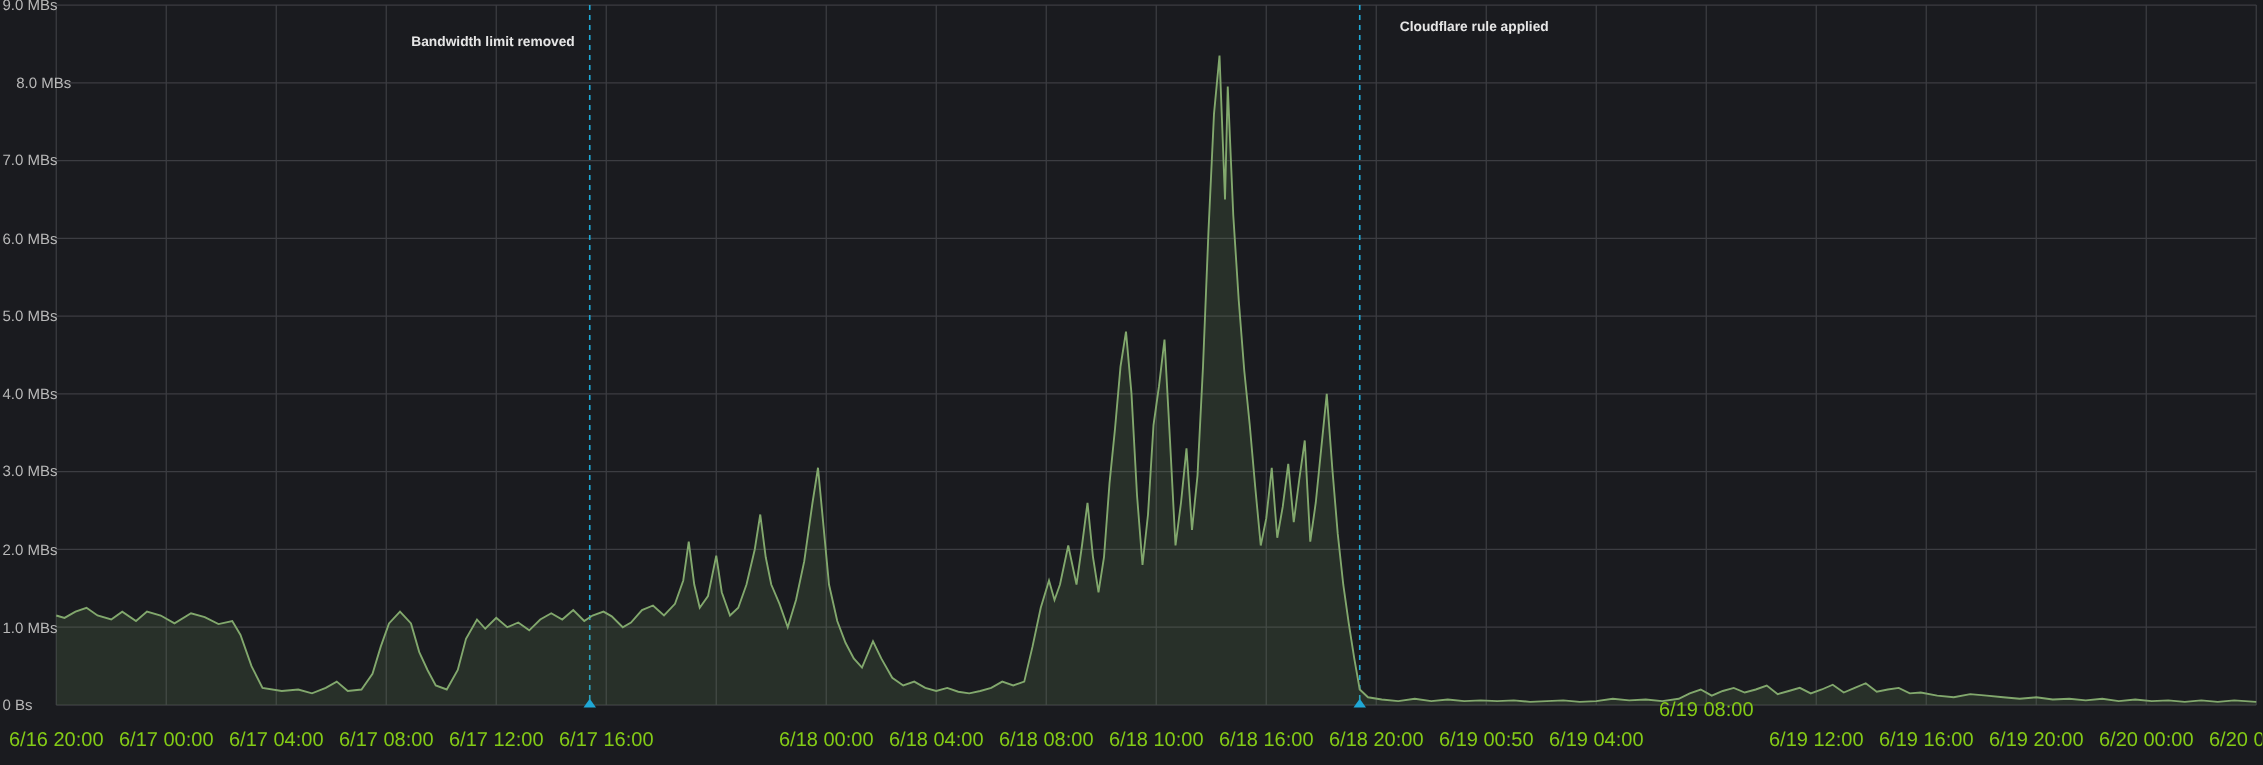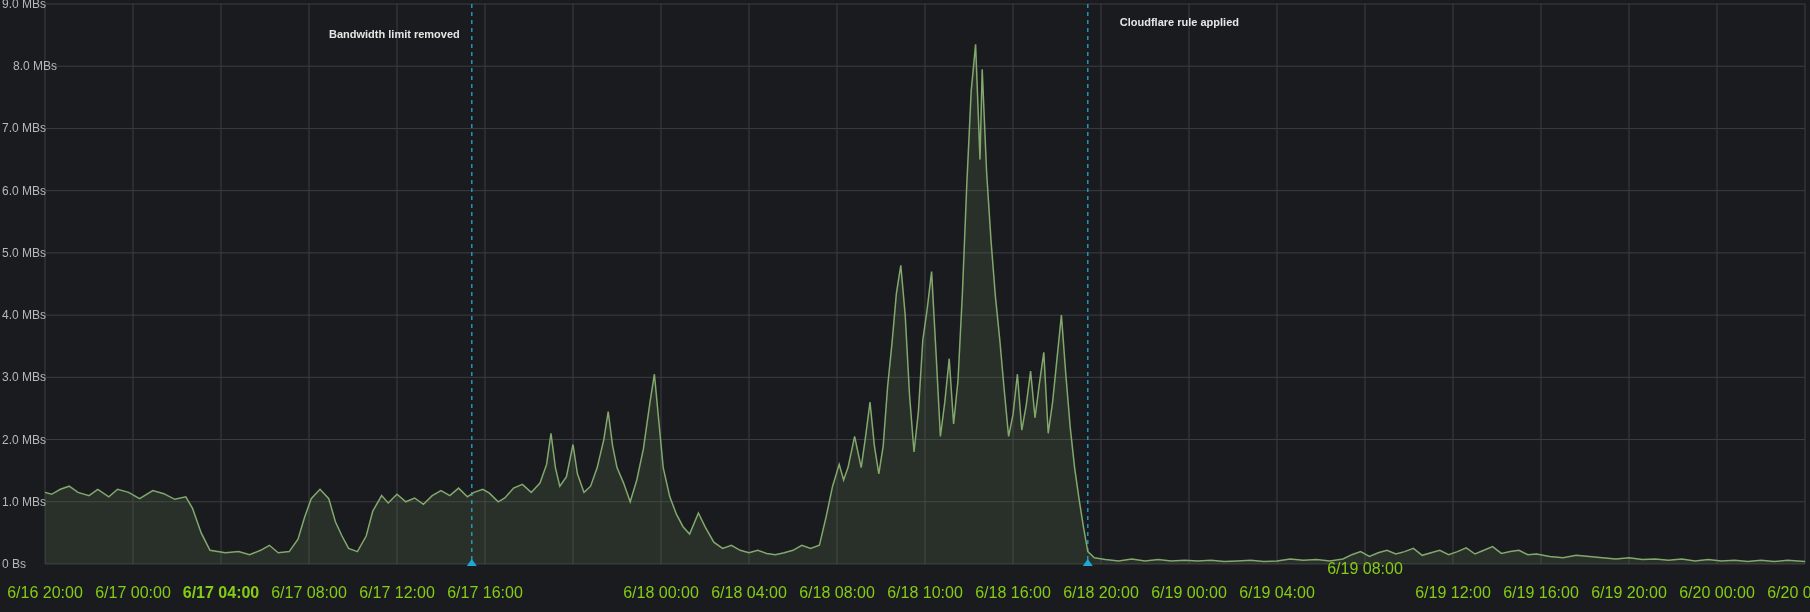--- a/index.html
+++ b/index.html
@@ -29,32 +29,32 @@
       <div class="ytick" style="top: 245.889px; left: 2px;">5.0 MBs</div>
       <div class="ytick" style="top: 183.667px; left: 2px;">6.0 MBs</div>
       <div class="ytick" style="top: 121.444px; left: 2px;">7.0 MBs</div>
       <div class="ytick" style="top: 59.2222px; left: 2px; margin-left: 11px;">8.0 MBs</div>
       <div class="ytick" style="top: -3px; left: 2px;">9.0 MBs</div>
     </div>
 
 <div id="xticks">
       <div class="xtick" style="left: 45px; top: 584px;">6/16 20:00</div>
       <div class="xtick" style="left: 133px; top: 584px;">6/17 00:00</div>
-      <div class="xtick" style="left: 221px; top: 584px; font-weight: bold;">6/17 04:00</div>
+      <div class="xtick" style="left: 221px; top: 584px;">6/17 04:00</div>
       <div class="xtick" style="left: 309px; top: 584px;">6/17 08:00</div>
       <div class="xtick" style="left: 397px; top: 584px;">6/17 12:00</div>
       <div class="xtick" style="left: 485px; top: 584px;">6/17 16:00</div>
       <div class="xtick" style="left: 573px; top: 612px;">6/17 20:00</div>
       <div class="xtick" style="left: 661px; top: 584px;">6/18 00:00</div>
       <div class="xtick" style="left: 749px; top: 584px;">6/18 04:00</div>
       <div class="xtick" style="left: 837px; top: 584px;">6/18 08:00</div>
       <div class="xtick" style="left: 925px; top: 584px;">6/18 10:00</div>
       <div class="xtick" style="left: 1013px; top: 584px;">6/18 16:00</div>
       <div class="xtick" style="left: 1101px; top: 584px;">6/18 20:00</div>
-      <div class="xtick" style="left: 1189px; top: 584px;">6/19 00:00</div>
+      <div class="xtick" style="left: 1189px; top: 584px;">6/19 00:50</div>
       <div class="xtick" style="left: 1277px; top: 584px;">6/19 04:00</div>
       <div class="xtick" style="left: 1365px; top: 560px;">6/19 08:00</div>
       <div class="xtick" style="left: 1453px; top: 584px;">6/19 12:00</div>
       <div class="xtick" style="left: 1541px; top: 584px;">6/19 16:00</div>
       <div class="xtick" style="left: 1629px; top: 584px;">6/19 20:00</div>
       <div class="xtick" style="left: 1717px; top: 584px;">6/20 00:00</div>
       <div class="xtick" style="left: 1805px; top: 584px;">6/20 04:00</div>
     </div>
 
 <div id="annots">

